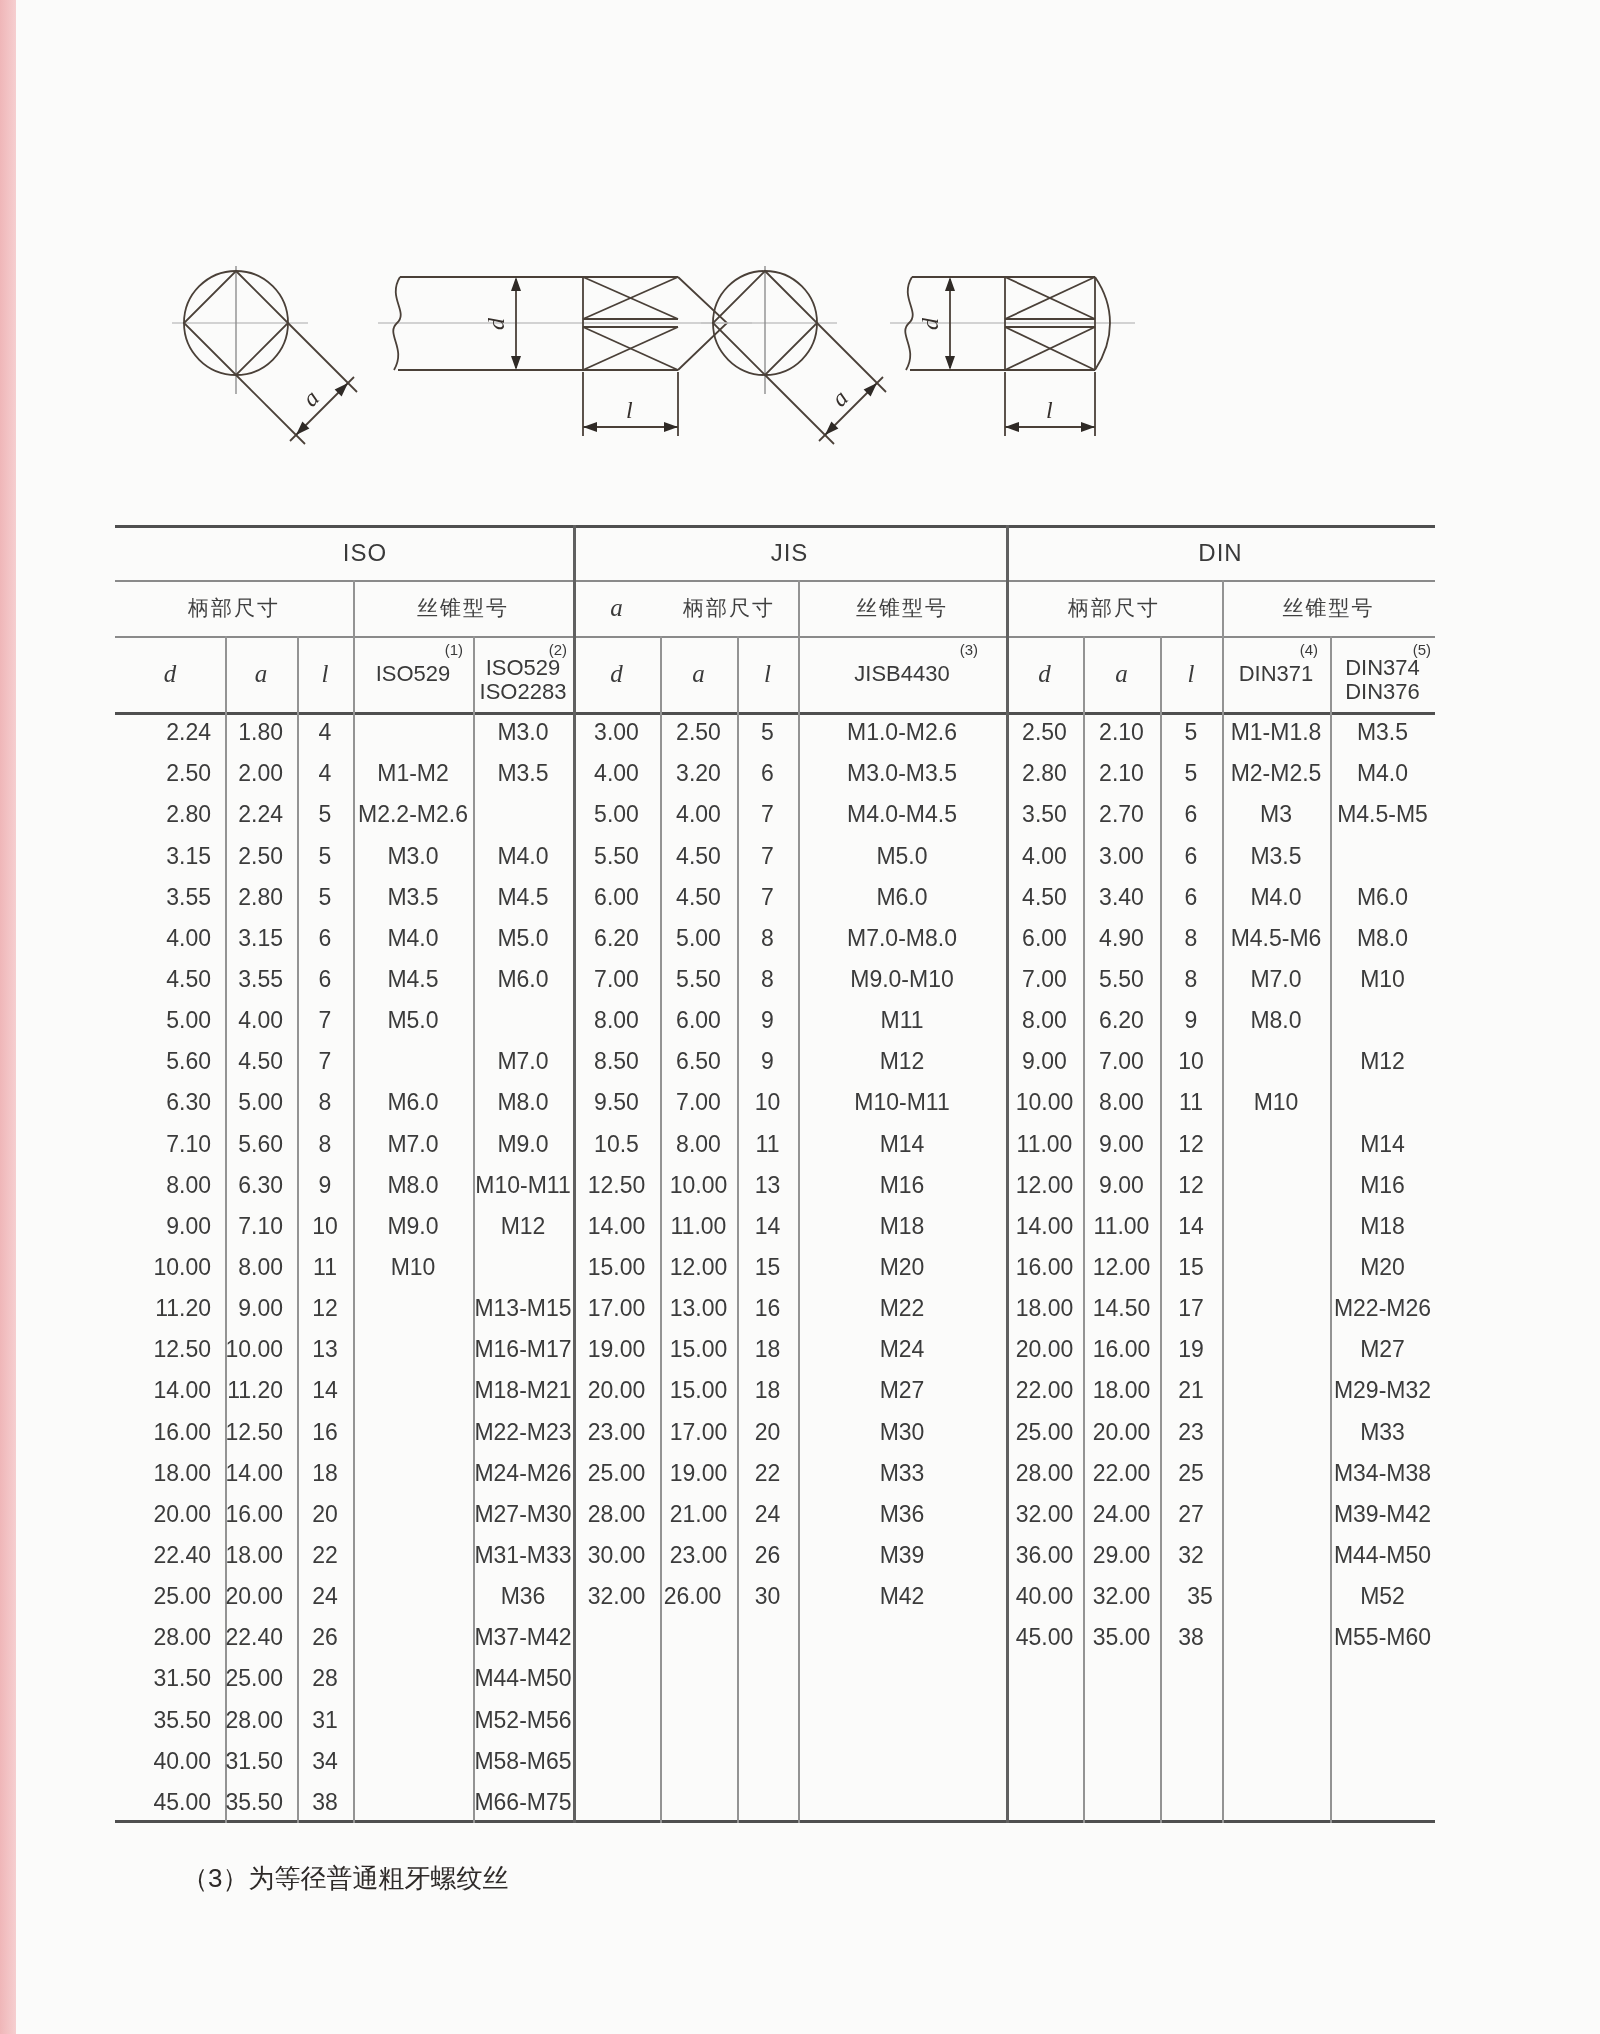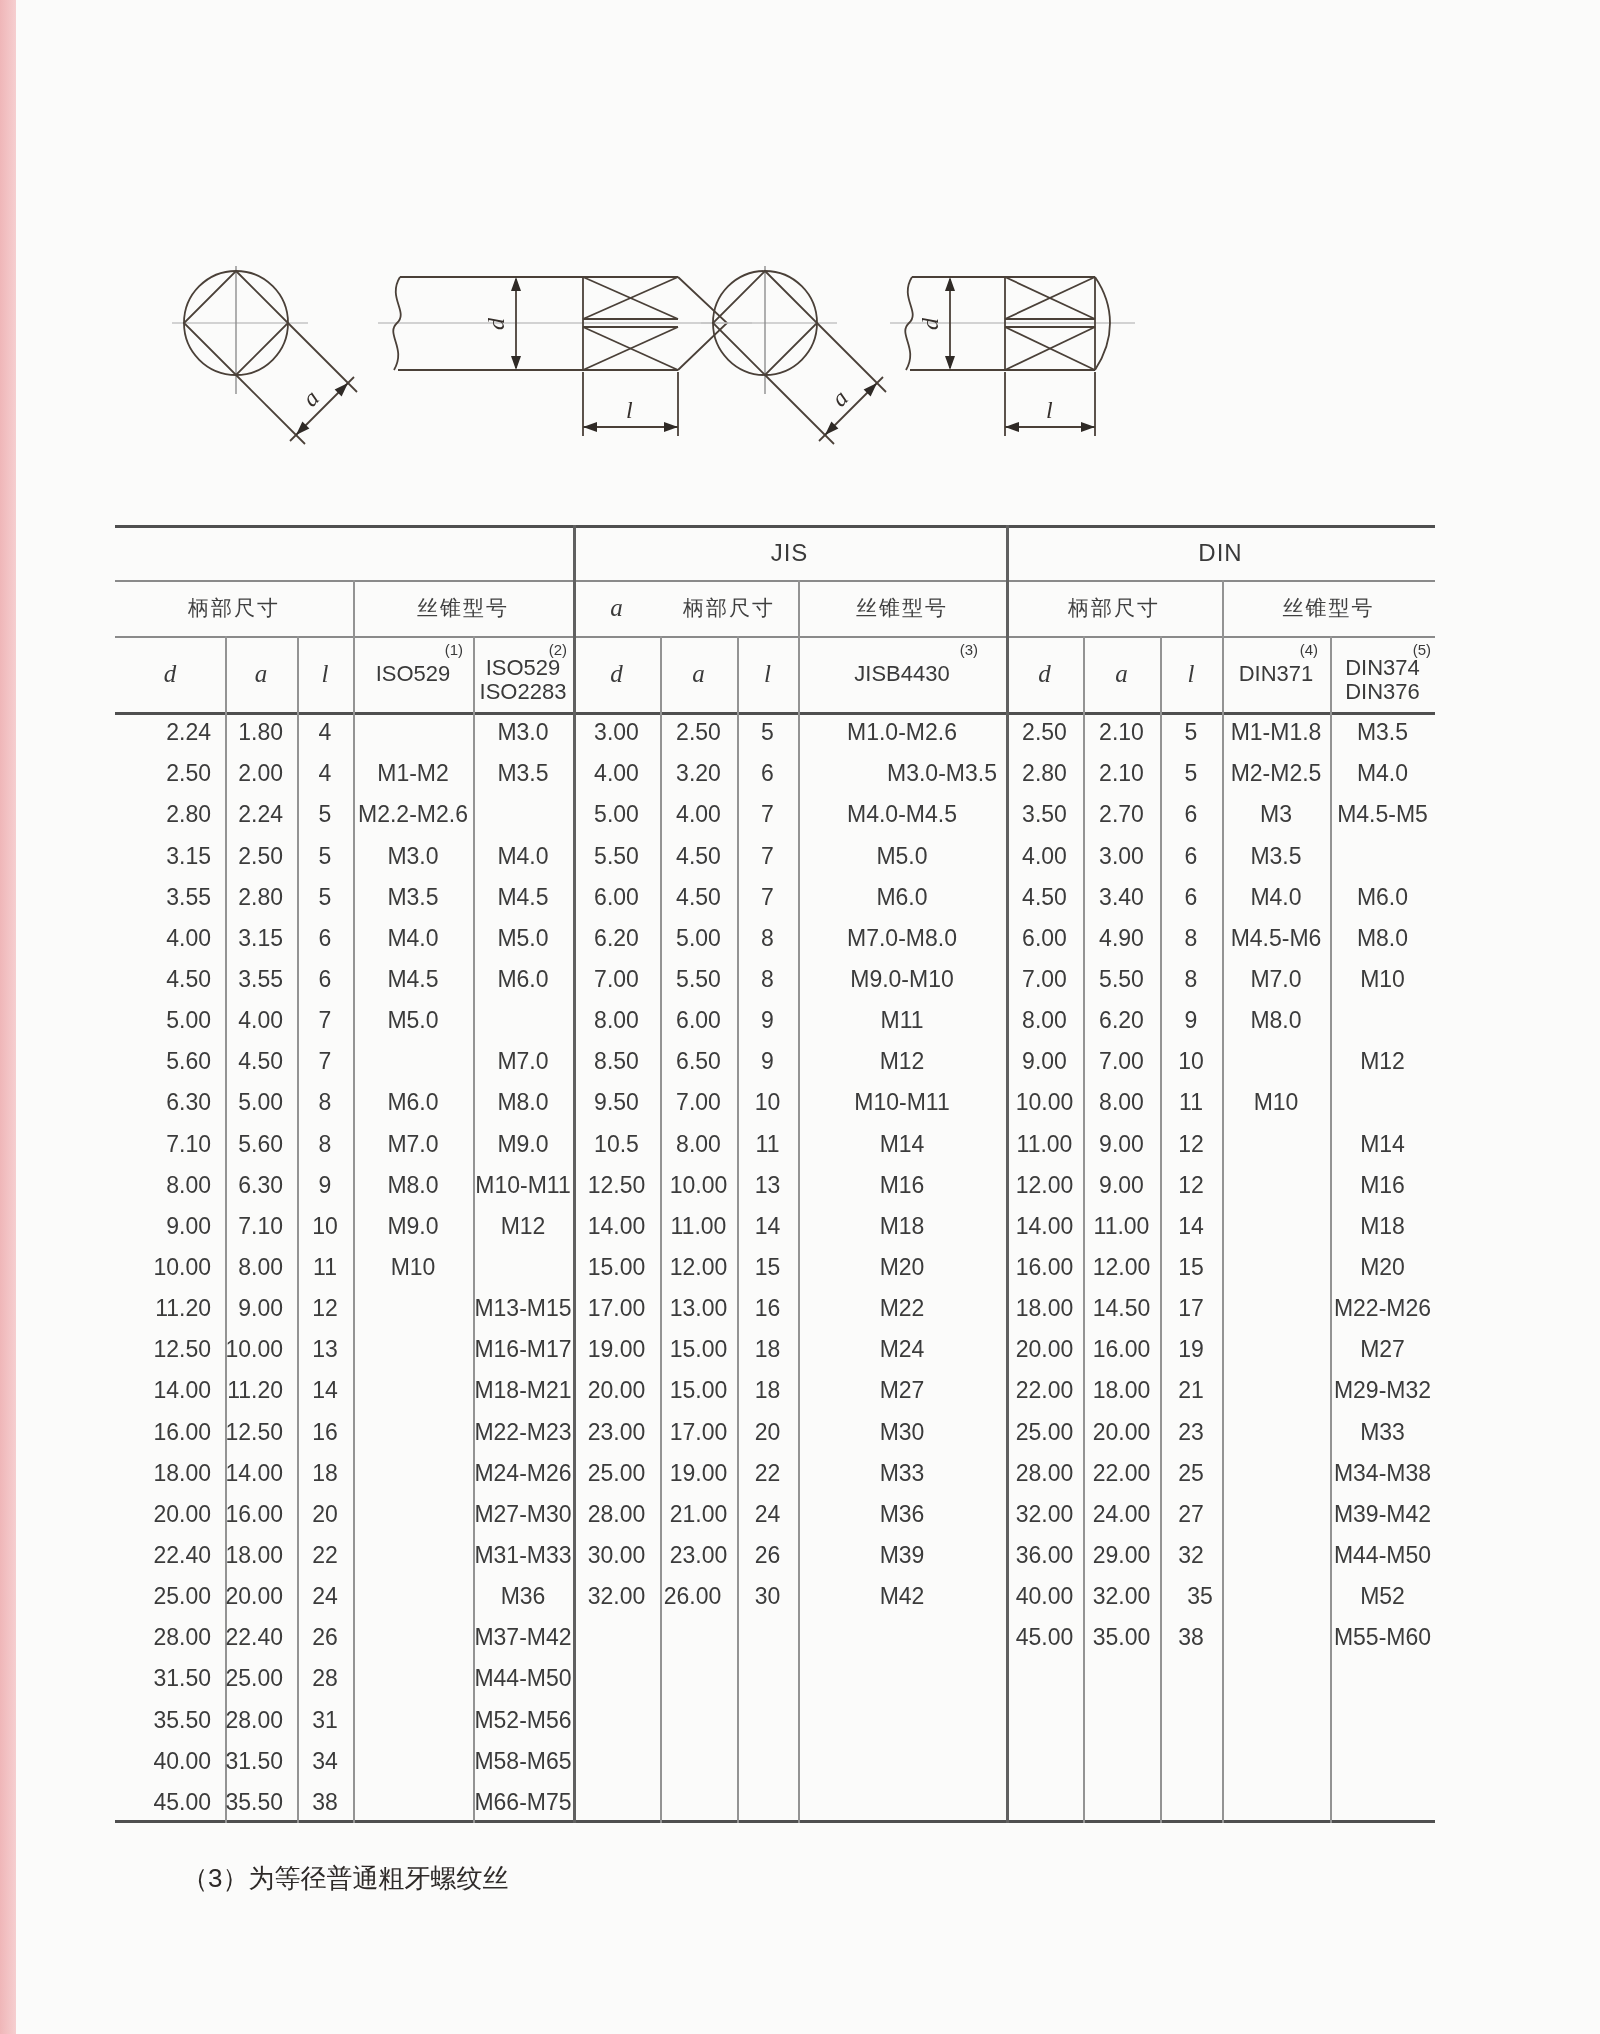--- a/index.html
+++ b/index.html
@@ -137,20 +137,21 @@
     <div class="vline dark" style="left:458px;top:0;height:1298px;"></div>
     <div class="vline" style="left:545px;top:111px;height:1187px;"></div>
     <div class="vline" style="left:622px;top:111px;height:1187px;"></div>
     <div class="vline" style="left:683px;top:55px;height:1243px;"></div>
     <div class="vline dark" style="left:891px;top:0;height:1298px;"></div>
     <div class="vline" style="left:968px;top:111px;height:1187px;"></div>
     <div class="vline" style="left:1045px;top:111px;height:1187px;"></div>
     <div class="vline" style="left:1107px;top:55px;height:1243px;"></div>
     <div class="vline" style="left:1215px;top:111px;height:1187px;"></div>
 
+    <div class="hcell seclabel" style="left:130px;top:0;width:240px;height:55px;">ISO</div>
     <div class="hcell seclabel" style="left:458px;top:0;width:433px;height:55px;">JIS</div>
     <div class="hcell seclabel" style="left:891px;top:0;width:429px;height:55px;">DIN</div>
 
     <div class="hcell cn" style="left:0;top:55px;width:238px;height:56px;">柄部尺寸</div>
     <div class="hcell cn" style="left:238px;top:55px;width:220px;height:56px;">丝锥型号</div>
     <div class="hcell dal" style="left:458px;top:55px;width:87px;height:56px;">a</div>
     <div class="hcell cn" style="left:545px;top:55px;width:138px;height:56px;">柄部尺寸</div>
     <div class="hcell cn" style="left:683px;top:55px;width:208px;height:56px;">丝锥型号</div>
     <div class="hcell cn" style="left:891px;top:55px;width:216px;height:56px;">柄部尺寸</div>
     <div class="hcell cn" style="left:1107px;top:55px;width:213px;height:56px;">丝锥型号</div>
@@ -304,21 +305,21 @@
       <div class="cell r" style="left: 110px; top: 1256.85px; width: 72px; height: 41.1481px;">35.50</div>
       <div class="cell c" style="left: 182px; top: 1256.85px; width: 56px; height: 41.1481px;">38</div>
       <div class="cell c" style="left: 358px; top: 1256.85px; width: 100px; height: 41.1481px;">M66-M75</div>
       <div class="cell c" style="left: 458px; top: 187px; width: 87px; height: 41.1481px;">3.00</div>
       <div class="cell c" style="left: 545px; top: 187px; width: 77px; height: 41.1481px;">2.50</div>
       <div class="cell c" style="left: 622px; top: 187px; width: 61px; height: 41.1481px;">5</div>
       <div class="cell c" style="left: 683px; top: 187px; width: 208px; height: 41.1481px;">M1.0-M2.6</div>
       <div class="cell c" style="left: 458px; top: 228.148px; width: 87px; height: 41.1481px;">4.00</div>
       <div class="cell c" style="left: 545px; top: 228.148px; width: 77px; height: 41.1481px;">3.20</div>
       <div class="cell c" style="left: 622px; top: 228.148px; width: 61px; height: 41.1481px;">6</div>
-      <div class="cell c" style="left: 683px; top: 228.148px; width: 208px; height: 41.1481px; margin-left: 40px;">M3.0-M3.5</div>
+      <div class="cell c" style="left: 683px; top: 228.148px; width: 208px; height: 41.1481px;">M3.0-M3.5</div>
       <div class="cell c" style="left: 458px; top: 269.296px; width: 87px; height: 41.1481px;">5.00</div>
       <div class="cell c" style="left: 545px; top: 269.296px; width: 77px; height: 41.1481px;">4.00</div>
       <div class="cell c" style="left: 622px; top: 269.296px; width: 61px; height: 41.1481px;">7</div>
       <div class="cell c" style="left: 683px; top: 269.296px; width: 208px; height: 41.1481px;">M4.0-M4.5</div>
       <div class="cell c" style="left: 458px; top: 310.444px; width: 87px; height: 41.1481px;">5.50</div>
       <div class="cell c" style="left: 545px; top: 310.444px; width: 77px; height: 41.1481px;">4.50</div>
       <div class="cell c" style="left: 622px; top: 310.444px; width: 61px; height: 41.1481px;">7</div>
       <div class="cell c" style="left: 683px; top: 310.444px; width: 208px; height: 41.1481px;">M5.0</div>
       <div class="cell c" style="left: 458px; top: 351.593px; width: 87px; height: 41.1481px;">6.00</div>
       <div class="cell c" style="left: 545px; top: 351.593px; width: 77px; height: 41.1481px;">4.50</div>

